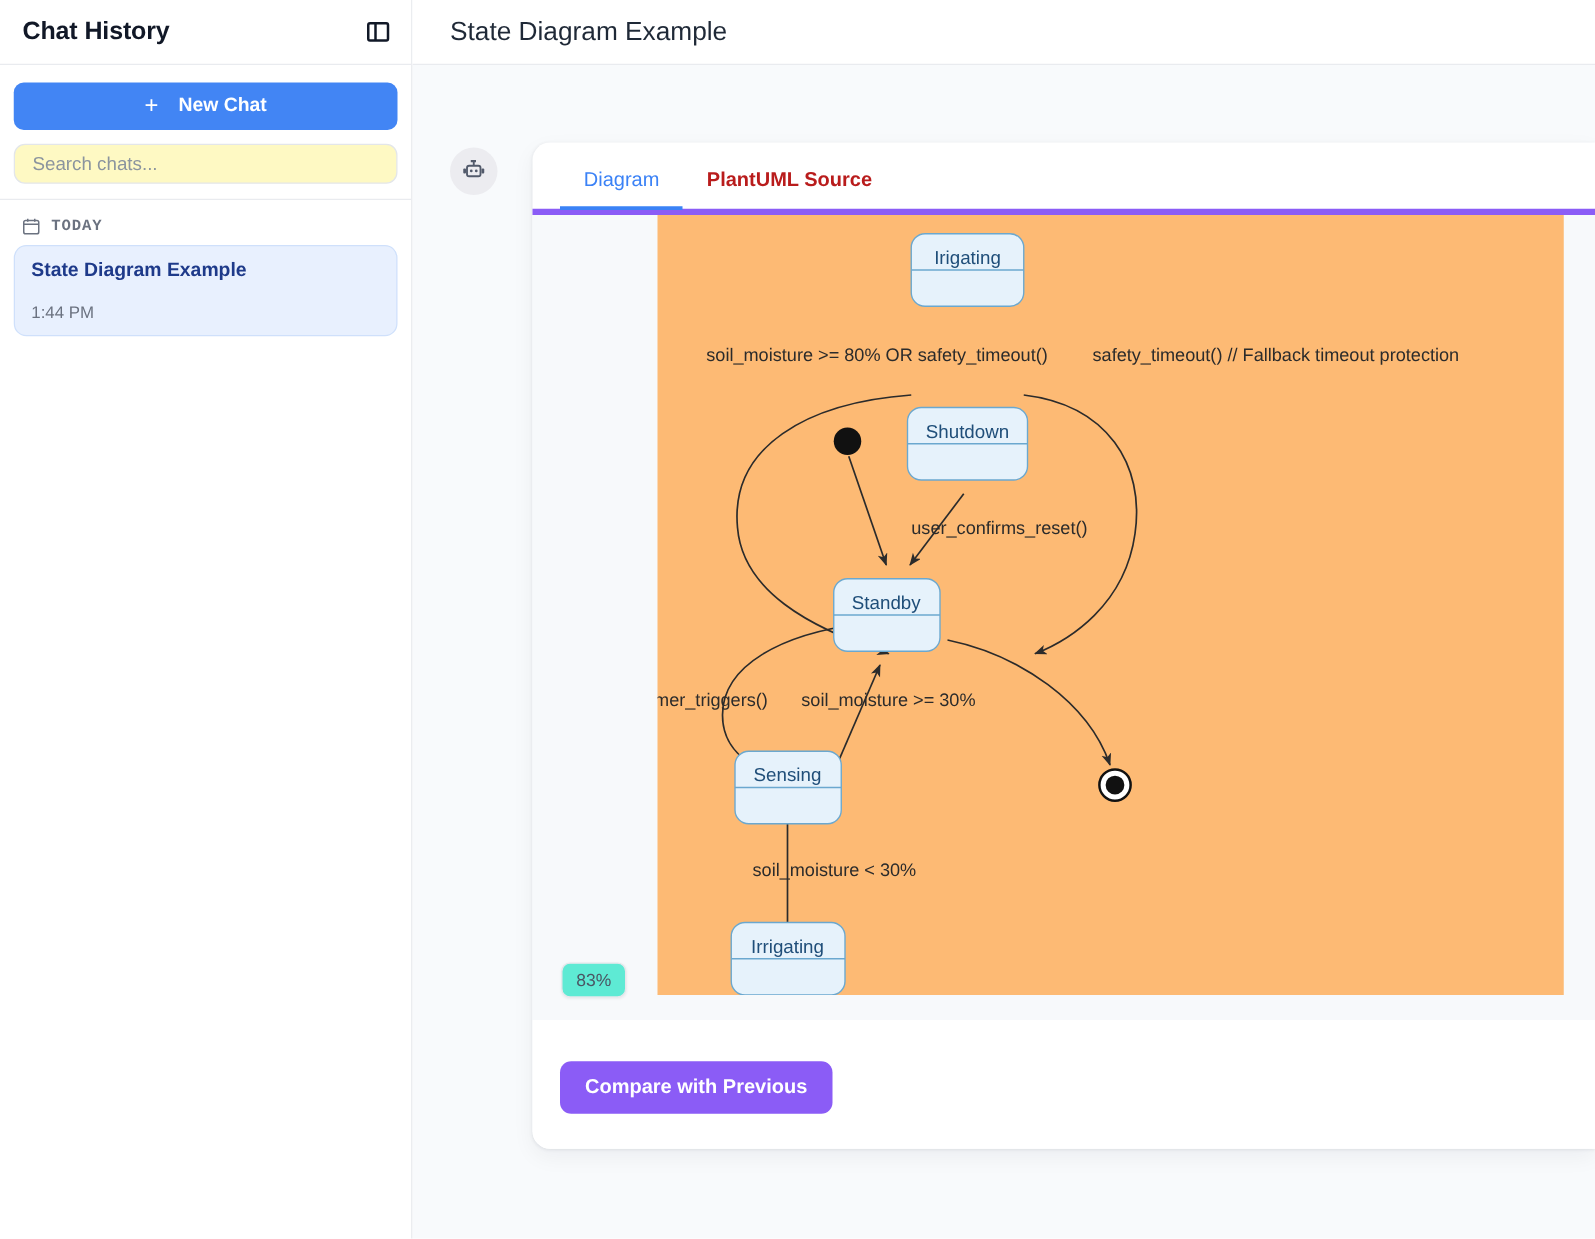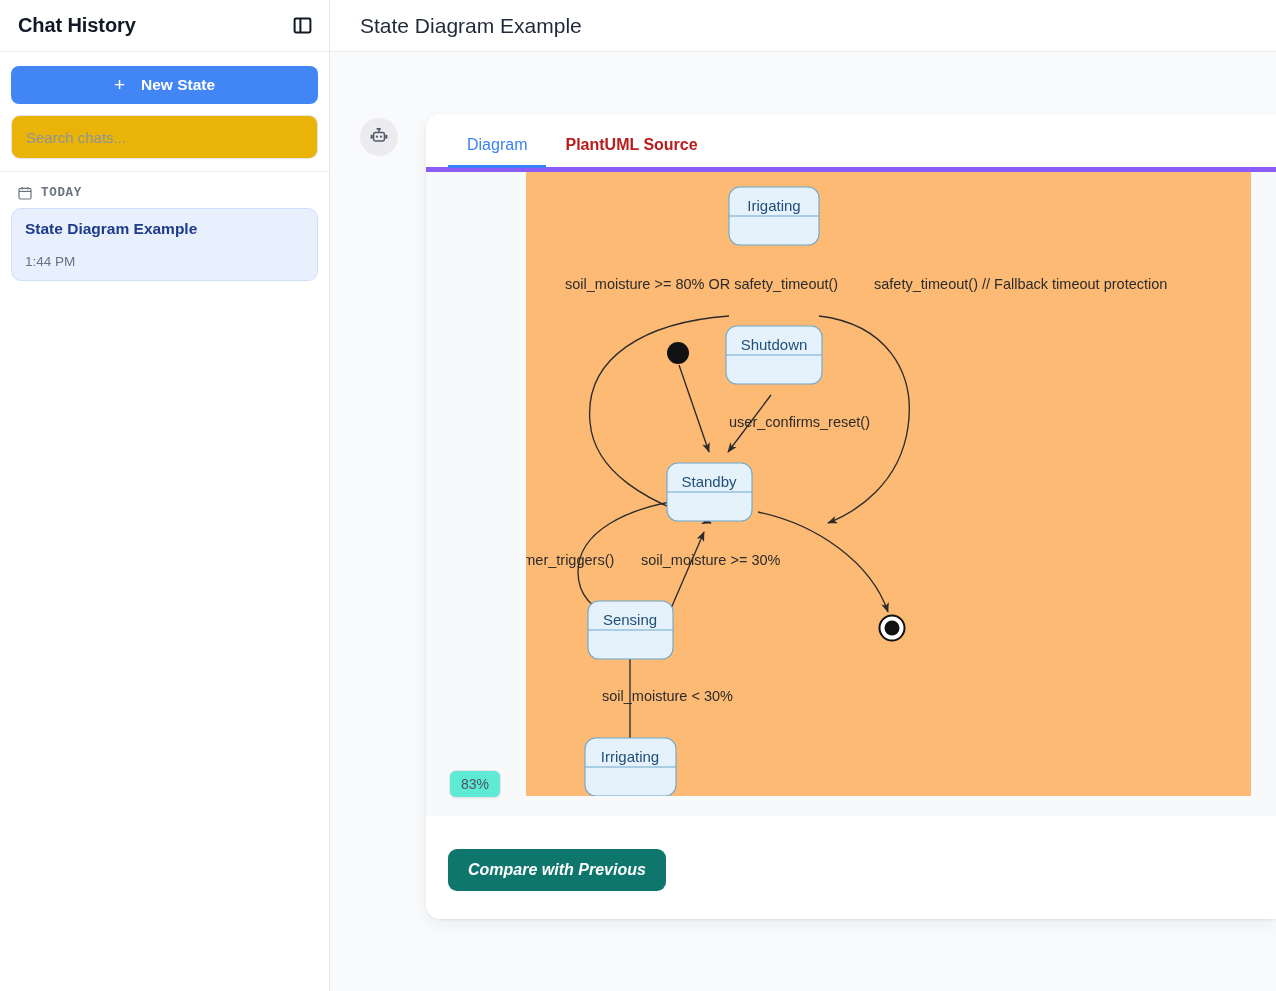--- a/index.html
+++ b/index.html
@@ -75,29 +75,29 @@
   .new-chat-plus {
     font-size: 19px;
     font-weight: 400;
     line-height: 1;
     position: relative;
     top: -1px;
   }
   .search-wrap { margin-top: 11px; }
   .search-input {
     width: 100%;
-    height: 44px;
+    height: 32px;
     border: 1px solid #e3e6ea;
     border-radius: 9px;
     padding: 0 14px;
     font-size: 15px;
     color: #374151;
     font-family: "Liberation Sans", sans-serif;
     outline: none;
-    background: #eab308;
+    background: #fef9c3;
   }
   .search-input::placeholder { color: #8b949e; }
 
   .group-label {
     display: flex;
     align-items: center;
     gap: 9px;
     padding: 14px 18px 8px 18px;
     font-size: 12.5px;
     font-weight: 700;
@@ -239,30 +239,29 @@
     z-index: 3;
     cursor: pointer;
   }
 
   .card-footer {
     padding: 33px 0 28px 22px;
     background: #ffffff;
     border-radius: 0 0 0 14px;
   }
   .compare-btn {
-    background: #0f766e;
+    background: #8b5cf6;
     color: #fff;
     border: none;
     border-radius: 9px;
     font-size: 16px;
     font-weight: 700;
     font-family: "Liberation Sans", sans-serif;
     padding: 12px 20px;
     cursor: pointer;
-    font-style: italic;
   }
 
   
   .st-box { fill: #e6f2fb; stroke: #6ba8cf; stroke-width: 1.1; }
   .st-div { stroke: #6ba8cf; stroke-width: 1.1; }
   .st-label { fill: #1f4e79; font-family: "Liberation Sans", sans-serif; font-size: 15px; }
   .edge { fill: none; stroke: #2b2b2b; stroke-width: 1.35; }
   .edge-label { fill: #2b2b2b; font-family: "Liberation Sans", sans-serif; font-size: 14.5px; }
 </style>
 </head>
@@ -278,21 +277,21 @@
         <svg width="19" height="19" viewBox="0 0 19 19" aria-hidden="true">
           <rect x="1.6" y="2.6" width="15.8" height="13.8" rx="1.4" fill="none" stroke="#111827" stroke-width="2"></rect>
           <line x1="7.4" y1="2.6" x2="7.4" y2="16.4" stroke="#111827" stroke-width="2"></line>
         </svg>
       </div>
     </div>
 
     <div class="sidebar-top">
       <button class="new-chat-btn">
         <span class="new-chat-plus">+</span>
-        <span>New State</span>
+        <span>New Chat</span>
       </button>
       <div class="search-wrap">
         <input class="search-input" type="text" placeholder="Search chats..." value="" style="">
       </div>
     </div>
 
     <div class="group-label">
       <svg width="14" height="14" viewBox="0 0 14 14" aria-hidden="true">
         <rect x="1" y="2.3" width="12" height="10.7" rx="1.5" fill="none" stroke="#6b7280" stroke-width="1.2"></rect>
         <line x1="1" y1="5.4" x2="13" y2="5.4" stroke="#6b7280" stroke-width="1.2"></line>

